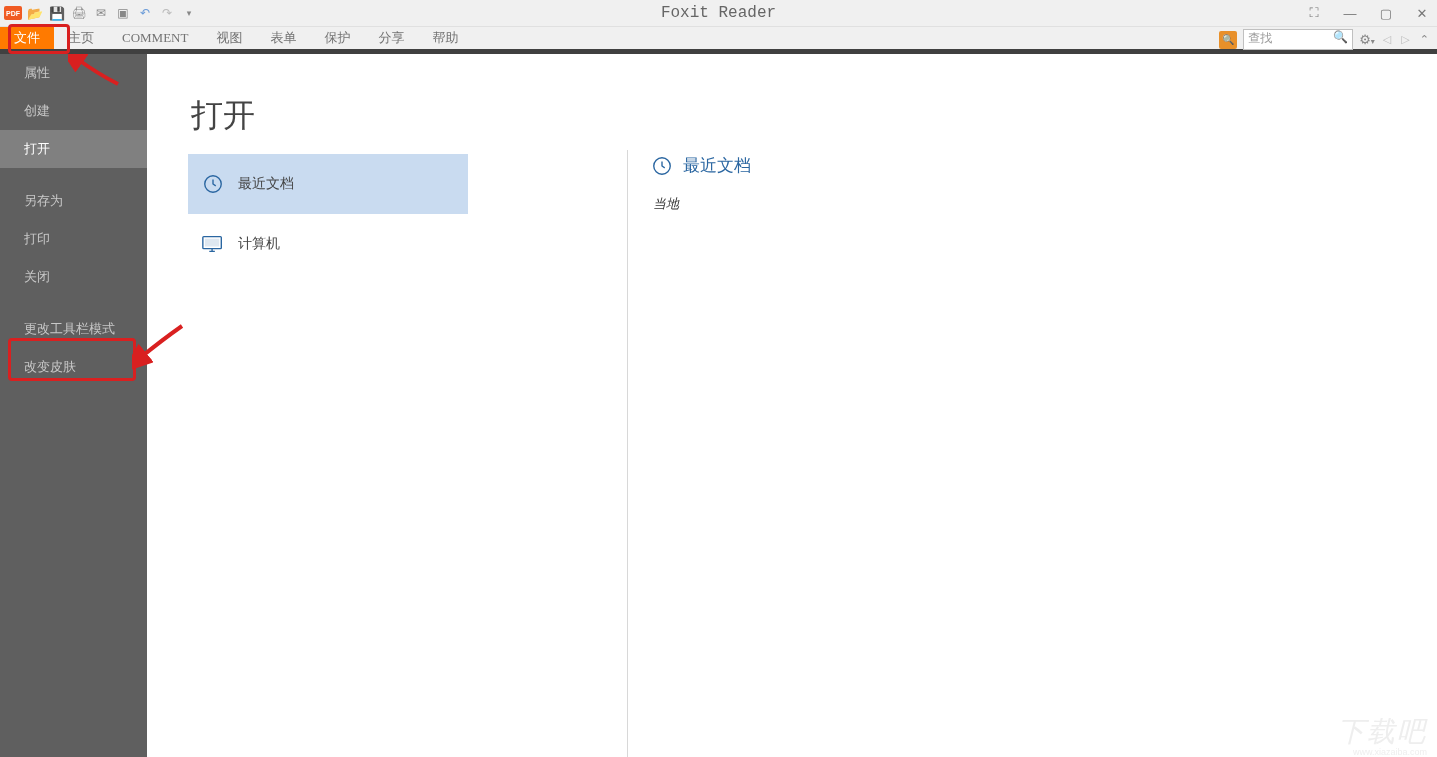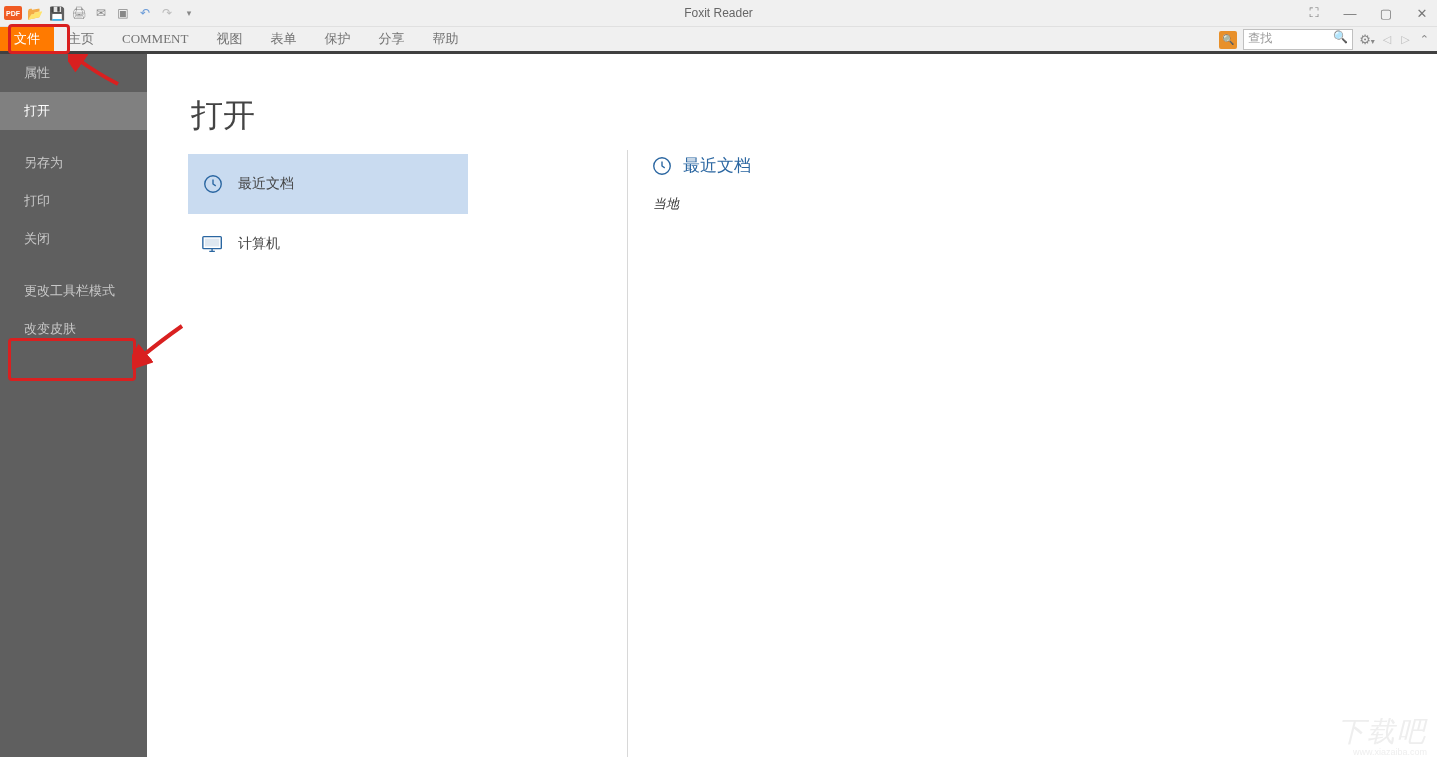--- a/index.html
+++ b/index.html
@@ -2,26 +2,26 @@
 <html><head>
 <meta charset="utf-8">
 <style>
 * { margin: 0; padding: 0; box-sizing: border-box; font-family: "Microsoft YaHei", "SimSun", sans-serif; }
 body { width: 1437px; height: 757px; background: #fff; overflow: hidden; position: relative; }
 
 
 .titlebar { height: 27px; background: #f0f0f0; display: flex; align-items: center; position: relative; border-bottom: 1px solid #e0e0e0; }
 .qat { display: flex; align-items: center; gap: 4px; padding-left: 4px; }
 .qat-icon { width: 18px; height: 18px; display: flex; align-items: center; justify-content: center; font-size: 12px; color: #888; cursor: pointer; }
-.app-title { position: absolute; left: 50%; transform: translateX(-50%); font-family: Liberation Sans, sans-serif; font-size: 12px; color: #666; }
+.app-title { position: absolute; left: 50%; transform: translateX(-50%); font-family: Liberation Mono, monospace; font-size: 16px; color: #666; }
 .win-controls { position: absolute; right: 4px; display: flex; gap: 14px; align-items: center; }
 .win-btn { width: 22px; height: 18px; display: flex; align-items: center; justify-content: center; color: #777; font-size: 13px; cursor: pointer; }
 
 
-.ribbon { height: 27px; background: #f0f0f0; display: flex; align-items: stretch; border-bottom: 3px solid #404040; position: relative; }
+.ribbon { height: 27px; background: #f0f0f0; display: flex; align-items: stretch; border-bottom: 5px solid #404040; position: relative; }
 .tab { padding: 0 14px; display: flex; align-items: center; font-family: "SimSun", serif; font-size: 13px; color: #737373; cursor: pointer; }
 .tab.active { background: #ff7a00; color: #fff; position: relative; }
 .ribbon-right { position: absolute; right: 6px; top: 2px; display: flex; align-items: center; gap: 6px; }
 .search-box { width: 110px; height: 21px; border: 1px solid #c0c0c0; display: flex; padding: 0 4px; font-size: 12px; color: #999; background: #fff; position: relative; }
 .search-box .magnify { position: absolute; right: 4px; color: #5b7da8; font-size: 12px; }
 .gear { color: #888; font-size: 13px; }
 .navbtn { color: #bbb; font-size: 11px; padding: 0 2px; }
 .navbtn.up { color: #888; }
 
 
@@ -102,20 +102,21 @@
     </div>
     <span class="gear">⚙<small style="font-size:8px">▾</small></span>
     <span class="navbtn">◁</span>
     <span class="navbtn">▷</span>
     <span class="navbtn up">⌃</span>
   </div>
 </div>
 
 <div class="sidebar">
   <div class="side-item light">属性</div>
+  <div class="side-item light">创建</div>
   <div class="side-item selected">打开</div>
   <div class="side-sep"></div>
   <div class="side-item light">另存为</div>
   <div class="side-item light">打印</div>
   <div class="side-item light">关闭</div>
   <div class="side-sep"></div>
   <div class="side-item light">更改工具栏模式</div>
   <div class="side-item light">改变皮肤</div>
 </div>
 

